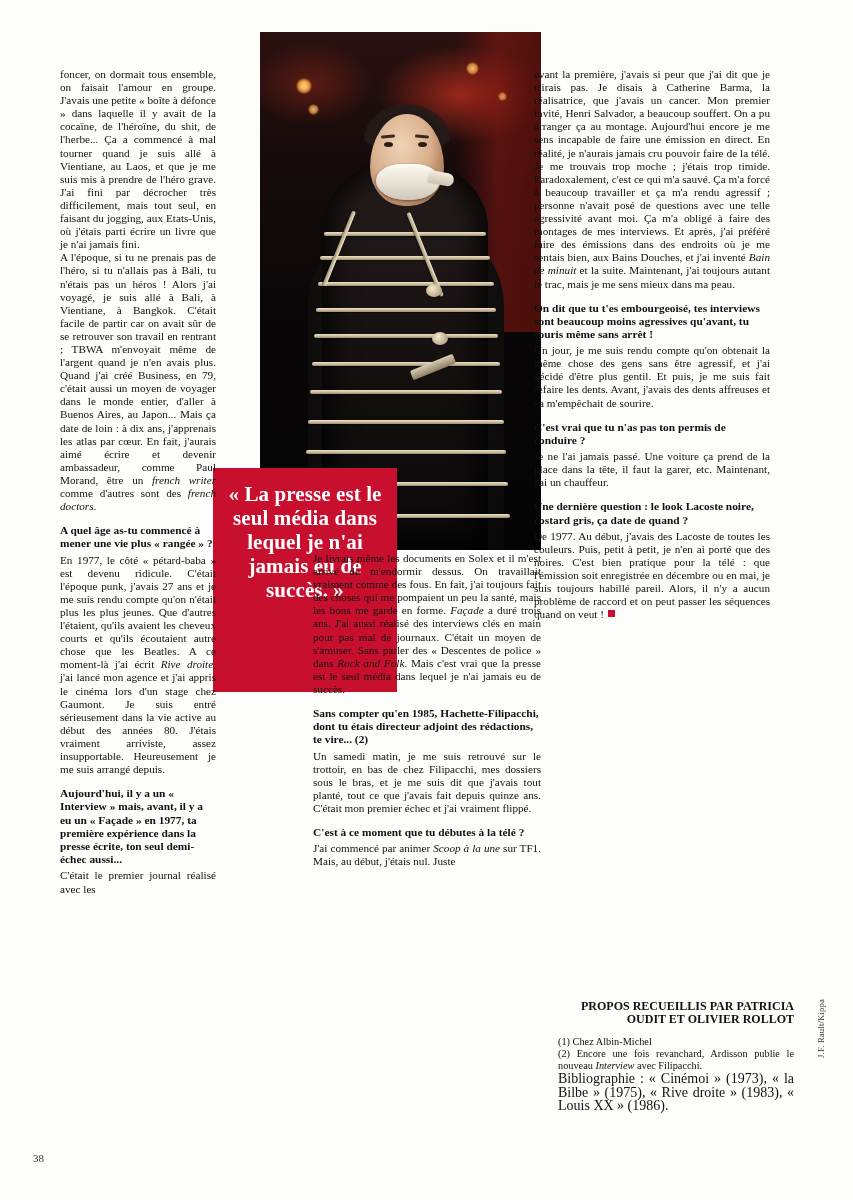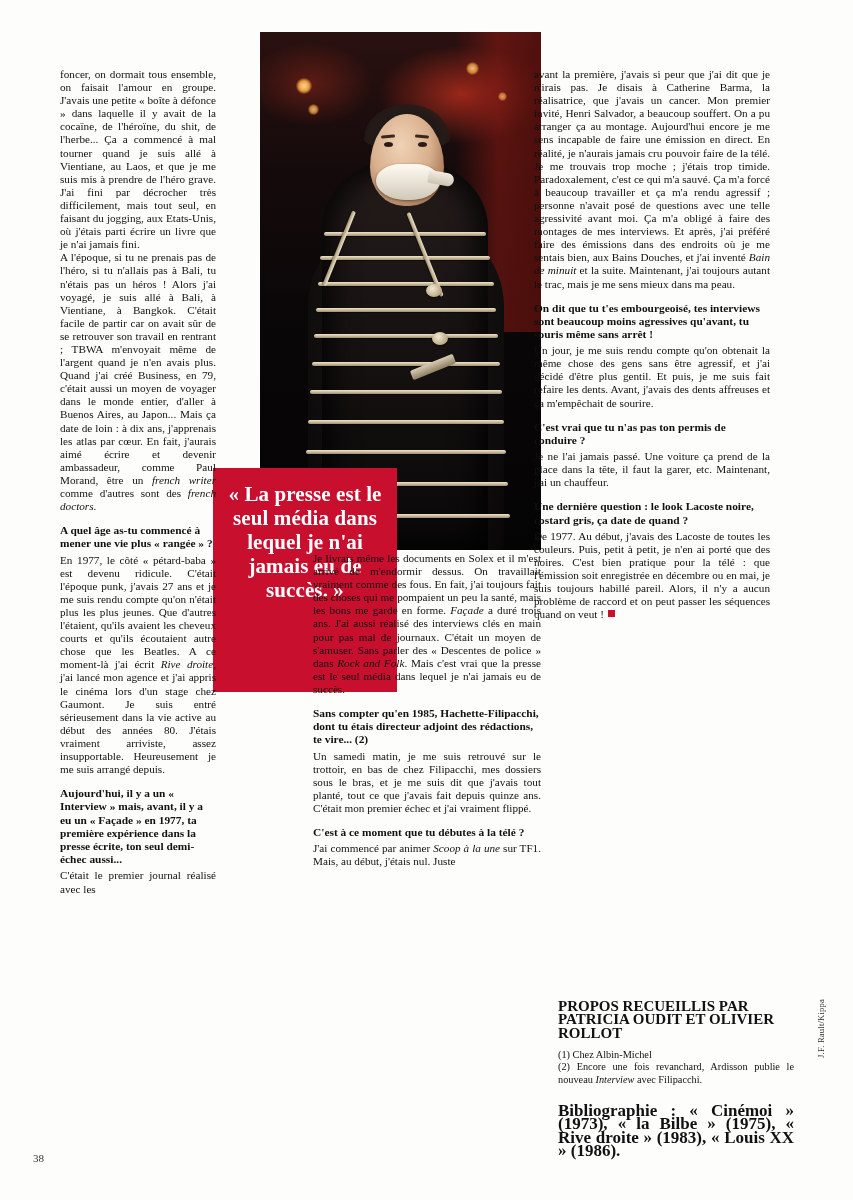--- a/index.html
+++ b/index.html
@@ -166,24 +166,24 @@
     font-family:"Liberation Serif", serif;
   }
 
   
   .credits {
     position:absolute;
     left:558px; top:1000px; width:236px;
     font-size:11px; line-height:13px;
   }
   .credits .by {
-    font-weight:bold; text-align:left; line-height:13.4px; font-size:15px;
+    font-weight:bold; text-align:right; line-height:13.4px; font-size:12px;
   }
   .credits .notes { margin-top:9px; font-size:10.3px; line-height:12.2px; text-align:justify; }
-  .credits .biblio { margin-top:18px; font-weight:bold; font-size:17px; line-height:13.4px; text-align:justify; }
+  .credits .biblio { margin-top:0; font-weight:normal; font-size:14px; line-height:13.4px; text-align:justify; }
   .endmark {
     display:inline-block;
     width:7px; height:7px;
     background:#c8102e;
     margin-left:4px;
     position:relative; top:-1px;
   }
 
   
   .folio {

